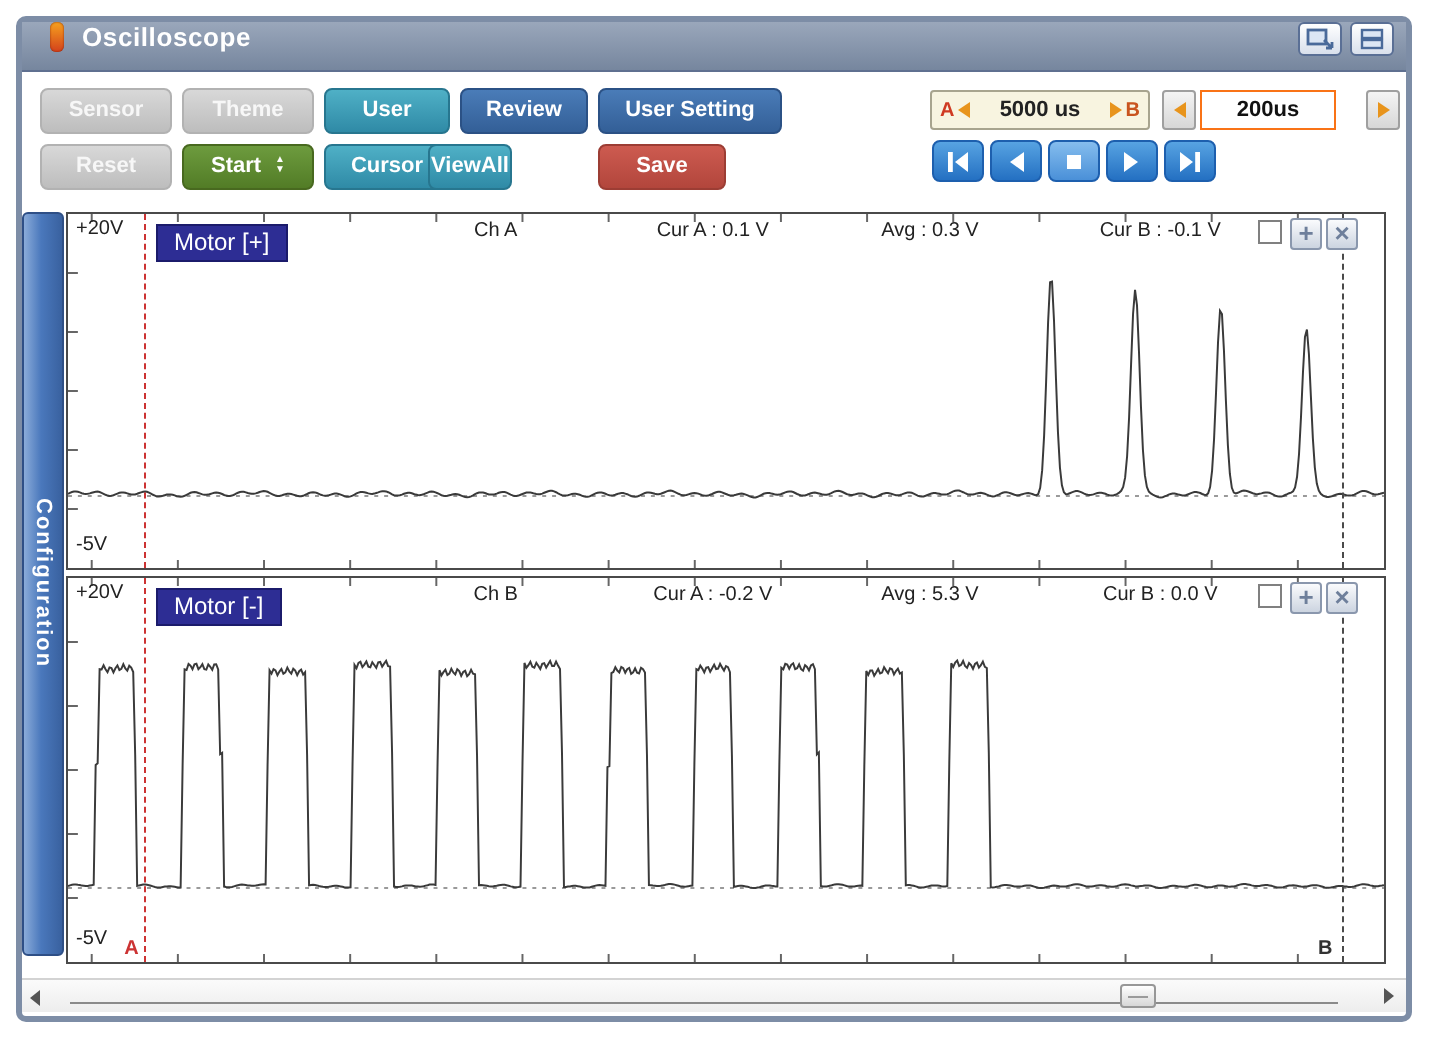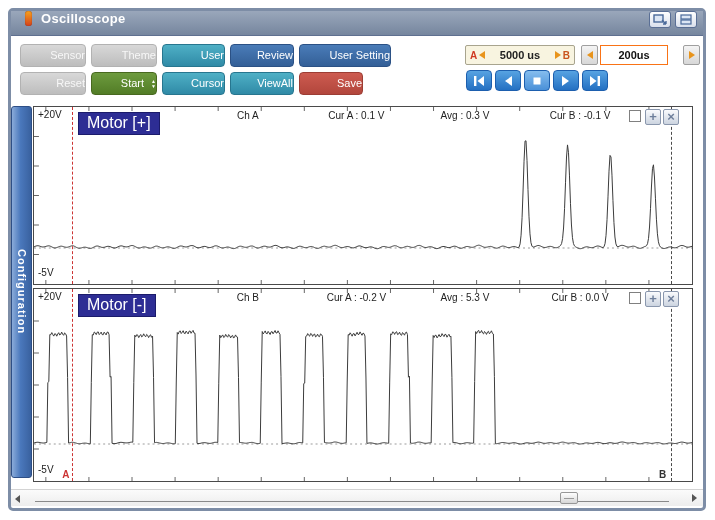--- a/index.html
+++ b/index.html
@@ -13,22 +13,22 @@
               background:linear-gradient(#9aa7bb,#76869e); border-bottom:1px solid #5f7090;
               display:flex; padding:0 6px; }
   .app-icon { width:7px; height:15px; border-radius:3px; margin:0 9px 0 8px;
               background:linear-gradient(#f6a21e,#d3411c); box-shadow:inset 0 0 1px #7c1f08; }
   .title { color:#fff; font-size:13px; font-weight:bold; letter-spacing:.3px; }
   .tb-btns { margin-left:auto; display:flex; gap:4px; }
   .tb-btn { width:22px; height:17px; background:linear-gradient(#ffffff,#d9e0ec);
             border:1px solid #5a6f95; border-radius:3px; display:flex; align-items:center; justify-content:center; }
 
   
-  .btn { position:absolute; height:23px; border-radius:4px; color:#fff; font-weight:normal;
-         font-size:11px; text-align:right; line-height:21px; border:1px solid; cursor:default; }
+  .btn { position:absolute; height:23px; border-radius:4px; color:#fff; font-weight:bold;
+         font-size:11px; text-align:center; line-height:21px; border:1px solid; cursor:default; }
   .btn.gray  { background:linear-gradient(#d8d8d8,#bdbdbd); border-color:#b2b2b2; color:#f7f7f7; }
   .btn.teal  { background:linear-gradient(#4fb0c6,#2f8aa6); border-color:#27768f; }
   .btn.blue  { background:linear-gradient(#4a7cb8,#335f97); border-color:#2b5185; }
   .btn.green { background:linear-gradient(#6d9b3e,#527c26); border-color:#48691f; }
   .btn.red   { background:linear-gradient(#cd5b50,#b2463c); border-color:#9c3d34; }
   .spin { display:inline-flex; flex-direction:column; vertical-align:middle; margin-left:7px; line-height:5px; font-size:5px; color:#fff; }
 
   .ab-box { position:absolute; left:454px; top:34px; width:110px; height:20px;
             background:#f8f4e0; border:1px solid #a8a48e; border-radius:2px;
             display:flex; align-items:center; padding:0 4px; font-size:10px; }
@@ -58,21 +58,21 @@
 
   
   .panel { position:absolute; left:22px; width:660px; background:#fff; border:1px solid #4a4a4a; }
   .panel1 { top:95px; height:179px; }
   .panel2 { top:277px; height:194px; }
   .panel svg.wave { position:absolute; left:0; top:0; width:100%; height:100%; }
   .hdr { position:absolute; font-size:10px; color:#222; white-space:nowrap; top:3px; }
   .scale-top { left:4px; top:2px; }
   .scale-bottom { position:absolute; left:4px; bottom:6px; font-size:10px; color:#222; }
   .badge { position:absolute; left:44px; top:5px; background:#2d2d94; border:1px solid #1b1b6b;
-           color:#fff; font-size:16px; padding:1px 8px 2px; }
+           color:#fff; font-size:12px; padding:1px 8px 2px; }
   .ctr { transform:translateX(-50%); }
   .chk { position:absolute; right:51px; top:3px; width:12px; height:12px; background:#fff; border:1px solid #808080; }
   .sqbtn { position:absolute; top:2px; width:16px; height:16px; border:1px solid #8a97ad; border-radius:2px;
            background:linear-gradient(#fafbfd,#ccd4e0); color:#6e7f9b; font-size:13px; font-weight:bold;
            text-align:center; line-height:13px; }
   .plusb { right:31px; }
   .xb { right:13px; }
   .cur-line { position:absolute; top:0; bottom:0; width:0; }
   .cur-a { border-left:1px dashed #cc3333; }
   .cur-b { border-left:1px dashed #4a4a4a; }
@@ -123,21 +123,21 @@
   <div class="btn blue" style="left:288px;top:33px;width:92px">User Setting</div>
 
   <div class="btn gray" style="left:9px;top:61px;width:66px">Reset</div>
   <div class="btn green" style="left:80px;top:61px;width:66px">
     <span>Start</span><span class="spin">
         <span>▲</span>
         <span>▼</span>
       </span>
   </div>
   <div class="btn teal" style="left:151px;top:61px;width:63px">Cursor</div>
-  <div class="btn teal" style="left:219px;top:61px;width:64px">ViewAll</div>
+  <div class="btn teal" style="left:203px;top:61px;width:42px">ViewAll</div>
   <div class="btn red" style="left:288px;top:61px;width:64px">Save</div>
 
   <div class="ab-box">
     <span class="ab-a">A</span>
     <span class="tri-l" style="margin:0 2px"></span>
     <span class="ab-val">5000 us</span>
     <span class="tri-r" style="margin:0 2px"></span>
     <span class="ab-b">B</span>
   </div>
   <div class="arrow-btn" style="left:570px">

